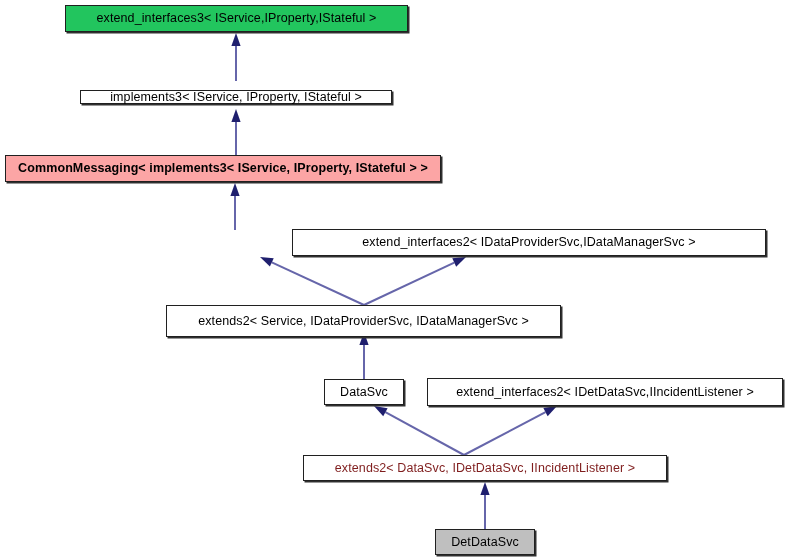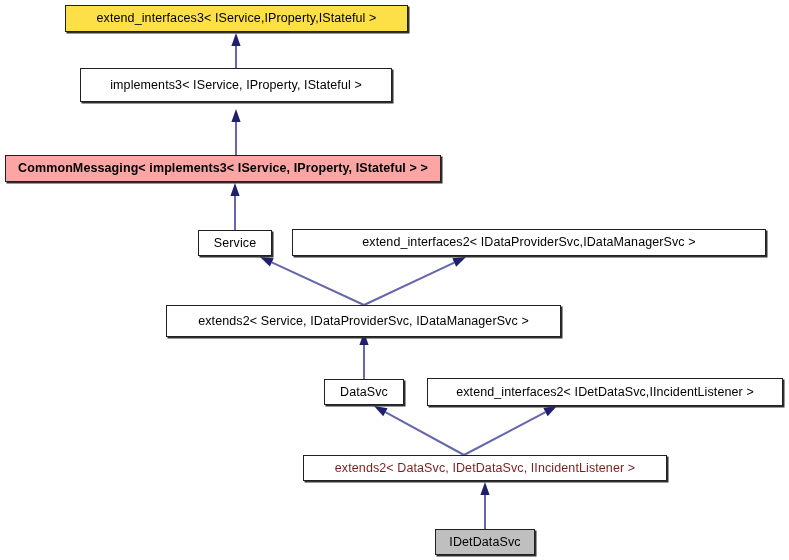--- a/index.html
+++ b/index.html
@@ -65,43 +65,40 @@
       <polygon points="466,257 456.19602323850455,266.69752750241304 452.2786905042696,258.3731954421639" fill="#1f1f6e"></polygon>
       <line x1="364" y1="379" x2="364" y2="345" stroke="#6666aa" stroke-width="2"></line>
       <polygon points="364,332 368.6,345 359.4,345" fill="#1f1f6e"></polygon>
       <line x1="464" y1="455" x2="385.4174871765767" y2="412.21618746280285" stroke="#6666aa" stroke-width="2"></line>
       <polygon points="374,406 387.61706120187614,408.1761535387834 383.21791315127723,416.2562213868223" fill="#1f1f6e"></polygon>
       <line x1="464" y1="455" x2="545.4987468713443" y2="412.05980003552827" stroke="#6666aa" stroke-width="2"></line>
       <polygon points="557,406 547.6429838069928,416.1294742195141 543.3545099356959,407.9901258515424" fill="#1f1f6e"></polygon>
       <line x1="485" y1="529" x2="485" y2="495" stroke="#6666aa" stroke-width="2"></line>
       <polygon points="485,482 489.6,495 480.4,495" fill="#1f1f6e"></polygon>
     </svg>
-<div class="node" style="left: 65px; top: 5px; width: 343px; height: 27px; border-color: rgb(32, 32, 32); color: rgb(0, 0, 0); background: #fde047;">
+<div class="node" style="left: 65px; top: 5px; width: 343px; height: 27px; border-color: rgb(32, 32, 32); color: rgb(0, 0, 0); background: #22c55e;">
       <span class="node-label">extend_interfaces3&lt; IService,IProperty,IStateful &gt;</span>
     </div>
-    <div class="node" style="left: 80px; top: 68px; width: 312px; height: 34px; border-color: rgb(32, 32, 32); color: rgb(0, 0, 0); background: rgb(255, 255, 255);">
+    <div class="node" style="left: 80px; top: 90px; width: 312px; height: 14px; border-color: rgb(32, 32, 32); color: rgb(0, 0, 0); background: rgb(255, 255, 255);">
       <span class="node-label">implements3&lt; IService, IProperty, IStateful &gt;</span>
     </div>
     <div class="node" style="left: 5px; top: 155px; width: 436px; height: 27px; border-color: rgb(32, 32, 32); color: rgb(0, 0, 0); background: #fca5a5; font-weight: bold;">
       <span class="node-label">CommonMessaging&lt; implements3&lt; IService, IProperty, IStateful &gt; &gt;</span>
-    </div>
-    <div class="node" style="left: 198px; top: 230px; width: 74px; height: 26px; border-color: rgb(32, 32, 32); color: rgb(0, 0, 0); background: rgb(255, 255, 255);">
-      <span class="node-label">Service</span>
     </div>
     <div class="node" style="left: 292px; top: 229px; width: 474px; height: 27px; border-color: rgb(32, 32, 32); color: rgb(0, 0, 0); background: rgb(255, 255, 255);">
       <span class="node-label">extend_interfaces2&lt; IDataProviderSvc,IDataManagerSvc &gt;</span>
     </div>
     <div class="node" style="left: 166px; top: 305px; width: 395px; height: 32px; border-color: rgb(32, 32, 32); color: rgb(0, 0, 0); background: rgb(255, 255, 255);">
       <span class="node-label">extends2&lt; Service, IDataProviderSvc, IDataManagerSvc &gt;</span>
     </div>
     <div class="node" style="left: 324px; top: 379px; width: 80px; height: 26px; border-color: rgb(32, 32, 32); color: rgb(0, 0, 0); background: rgb(255, 255, 255);">
       <span class="node-label">DataSvc</span>
     </div>
     <div class="node" style="left: 427px; top: 378px; width: 356px; height: 28px; border-color: rgb(32, 32, 32); color: rgb(0, 0, 0); background: rgb(255, 255, 255);">
       <span class="node-label">extend_interfaces2&lt; IDetDataSvc,IIncidentListener &gt;</span>
     </div>
     <div class="node" style="left: 303px; top: 455px; width: 364px; height: 26px; border-color: rgb(32, 32, 32); color: #7f1d1d; background: rgb(255, 255, 255);">
       <span class="node-label">extends2&lt; DataSvc, IDetDataSvc, IIncidentListener &gt;</span>
     </div>
     <div class="node highlight" style="left: 435px; top: 529px; width: 100px; height: 26px; border-color: rgb(32, 32, 32); color: rgb(0, 0, 0); background: rgb(191, 191, 191);">
-      <span class="node-label">IDetDataSvc</span>
+      <span class="node-label">DetDataSvc</span>
     </div>
   </div>
 
 </body></html>

